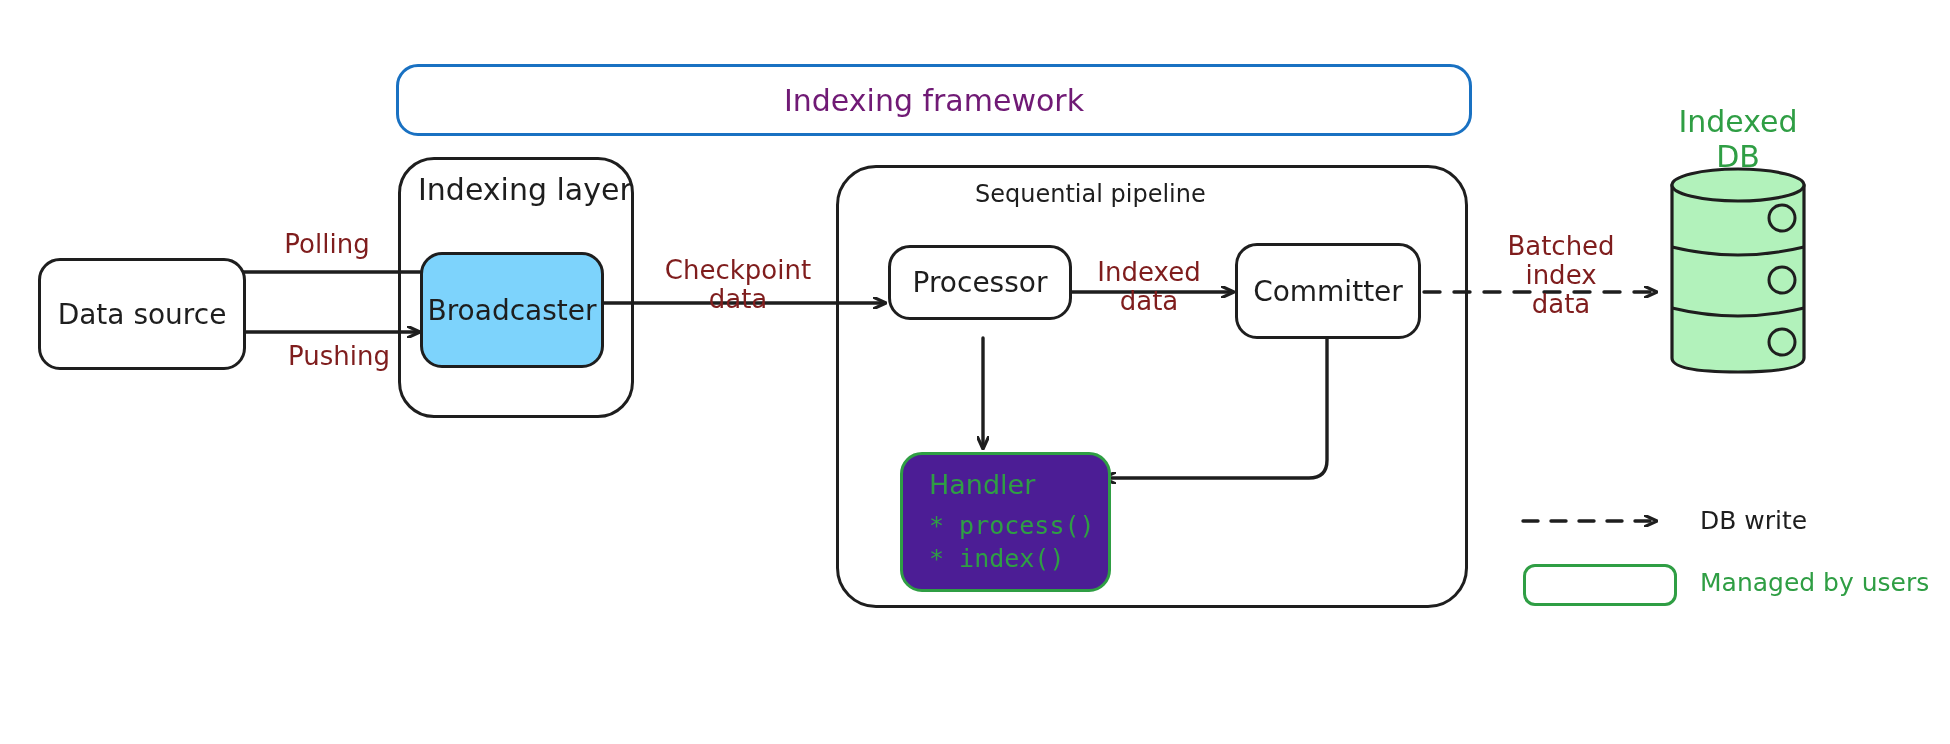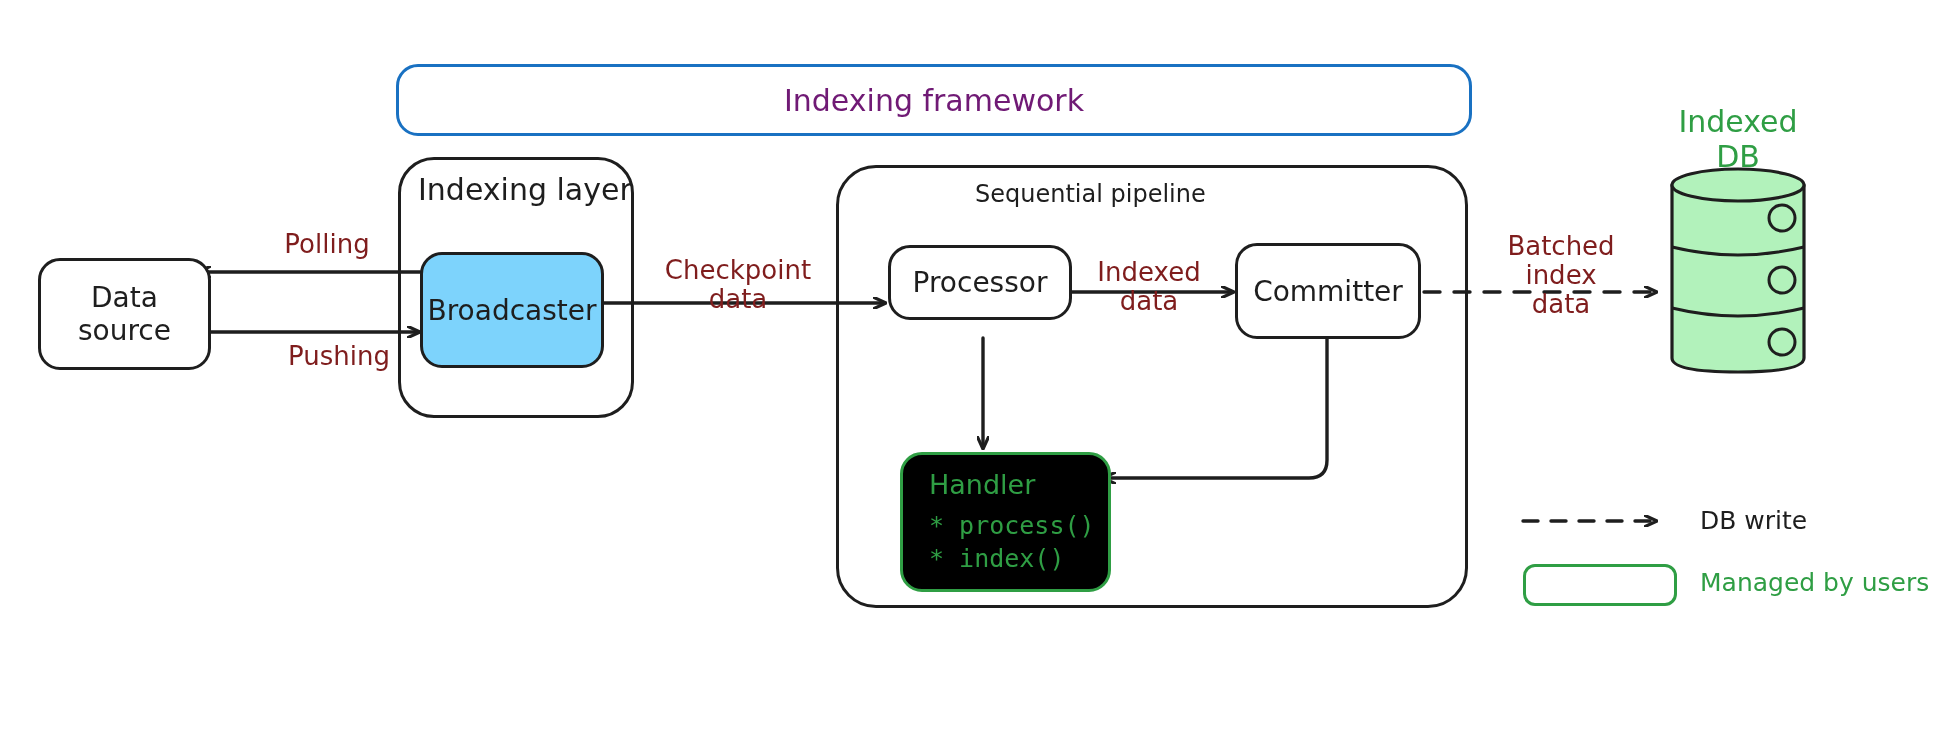--- a/index.html
+++ b/index.html
@@ -7,21 +7,21 @@
     width:1950px;height:744px;overflow:hidden;position:relative;
     font-family:"DejaVu Sans",sans-serif;
   }
   #canvas{position:absolute;inset:0;width:1950px;height:744px;}
 
   
   .node{position:absolute;box-sizing:border-box;display:flex;
         align-items:center;justify-content:center;text-align:center;}
 
   .rbox{border:3.5px solid #1e1e1e;border-radius:22px;background:#fff;}
-  .rbox-green{border:3.5px solid #2f9e44;border-radius:22px;background:#000000;}
+  .rbox-green{border:3.5px solid #2f9e44;border-radius:22px;background:#4c1d95;}
   .rbox-blue{border:3.5px solid #1971c2;border-radius:22px;background:#fff;}
 
   .label-dark{color:#1e1e1e;}
   .label-green{color:#2f9e44;}
   .label-blue{color:#701a75;}
 
   .t-28{font-size:28px;}
   .t-30{font-size:30px;}
   .t-34{font-size:24px;}
 
@@ -86,21 +86,21 @@
 
     <g stroke="#1e1e1e" stroke-width="3.4" fill="none" stroke-linecap="round">
       <path d="M 1523 521 L 1655 521" stroke-dasharray="15 13" marker-end="url(#ahl)"></path>
     </g>
   </svg>
 
   <div class="node rbox-blue" style="left:396px;top:64px;width:1076px;height:72px;">
     <span class="label-blue t-30">Indexing framework</span>
   </div>
 
-  <div class="node rbox" style="left:38px;top:258px;width:173px;height:112px;">
+  <div class="node rbox" style="left:38px;top:258px;width:208px;height:112px;">
     <span class="label-dark t-28">Data source</span>
   </div>
 
   <div style="position:absolute;left:398px;top:157px;width:230px;height:255px;
               border:3.5px solid #1e1e1e;border-radius:36px;background:transparent;"></div>
   <div class="container-title label-dark t-30" style="left:418px;top:172px;">Indexing layer</div>
 
   <div class="node rbox" style="left:420px;top:252px;width:184px;height:116px;background:#7dd3fc;">
     <span class="label-dark t-28">Broadcaster</span>
   </div>

